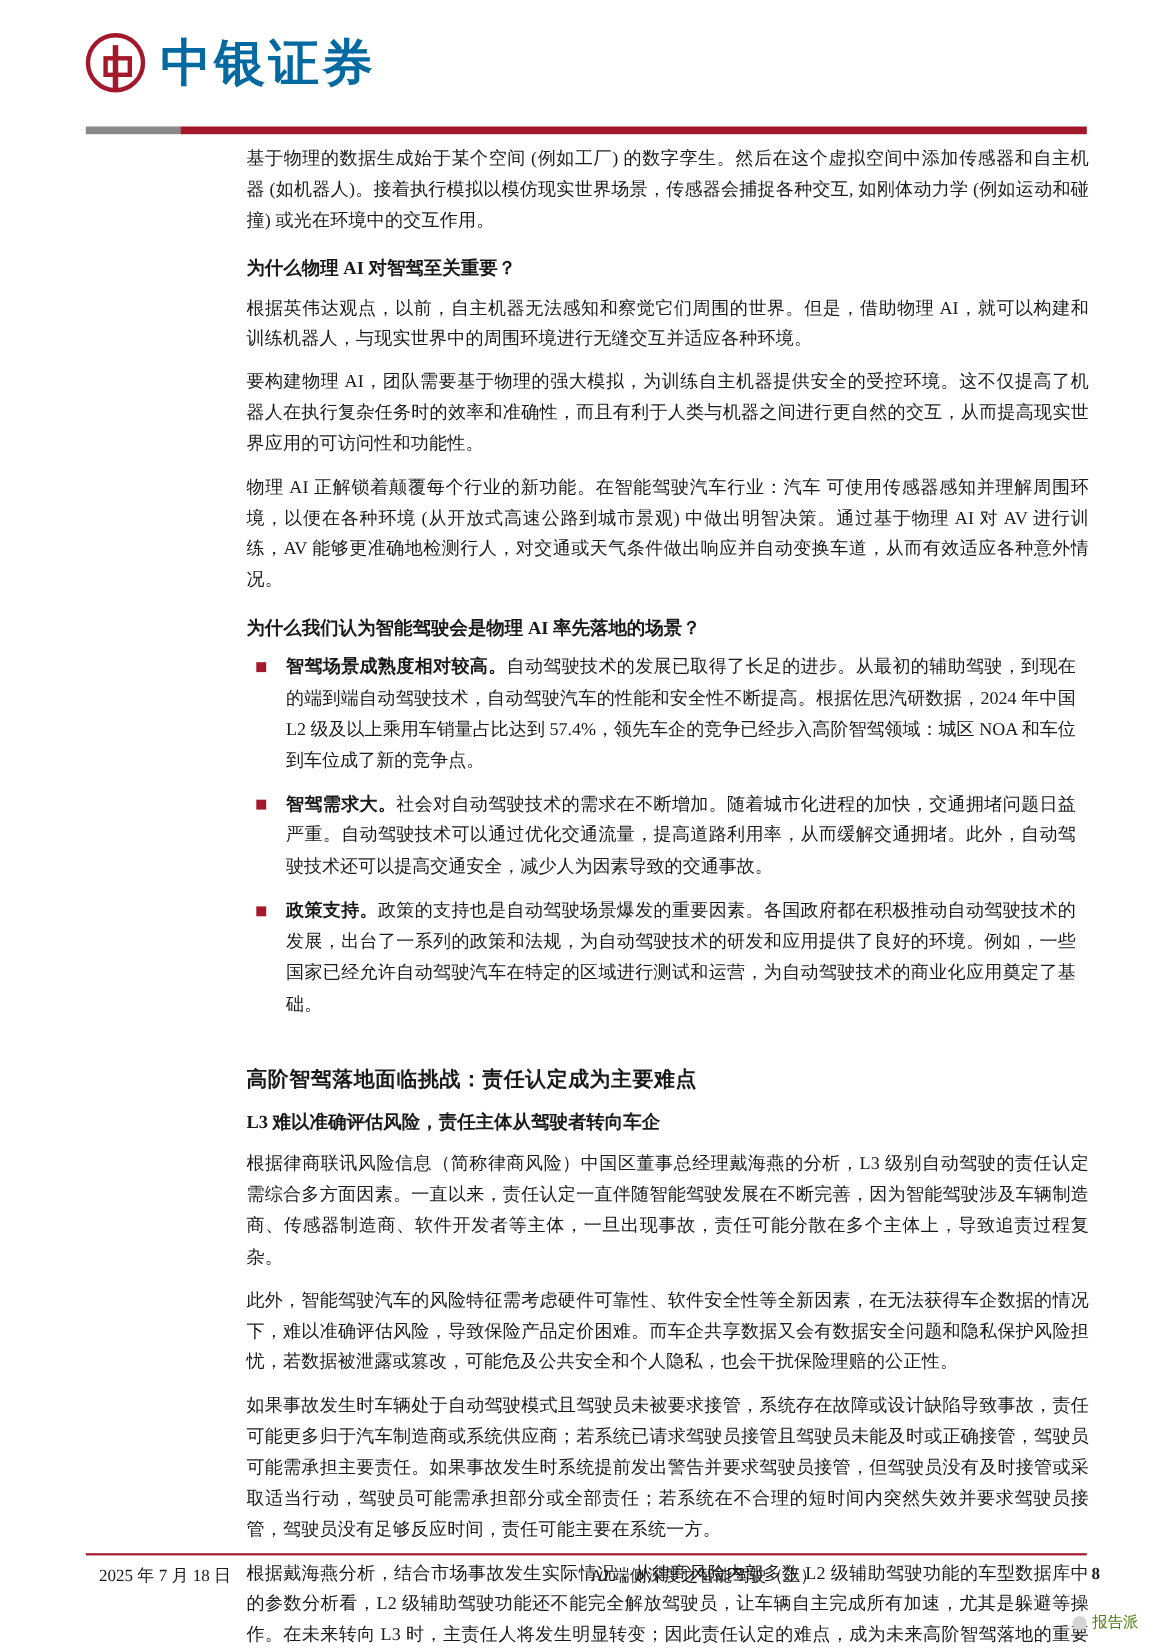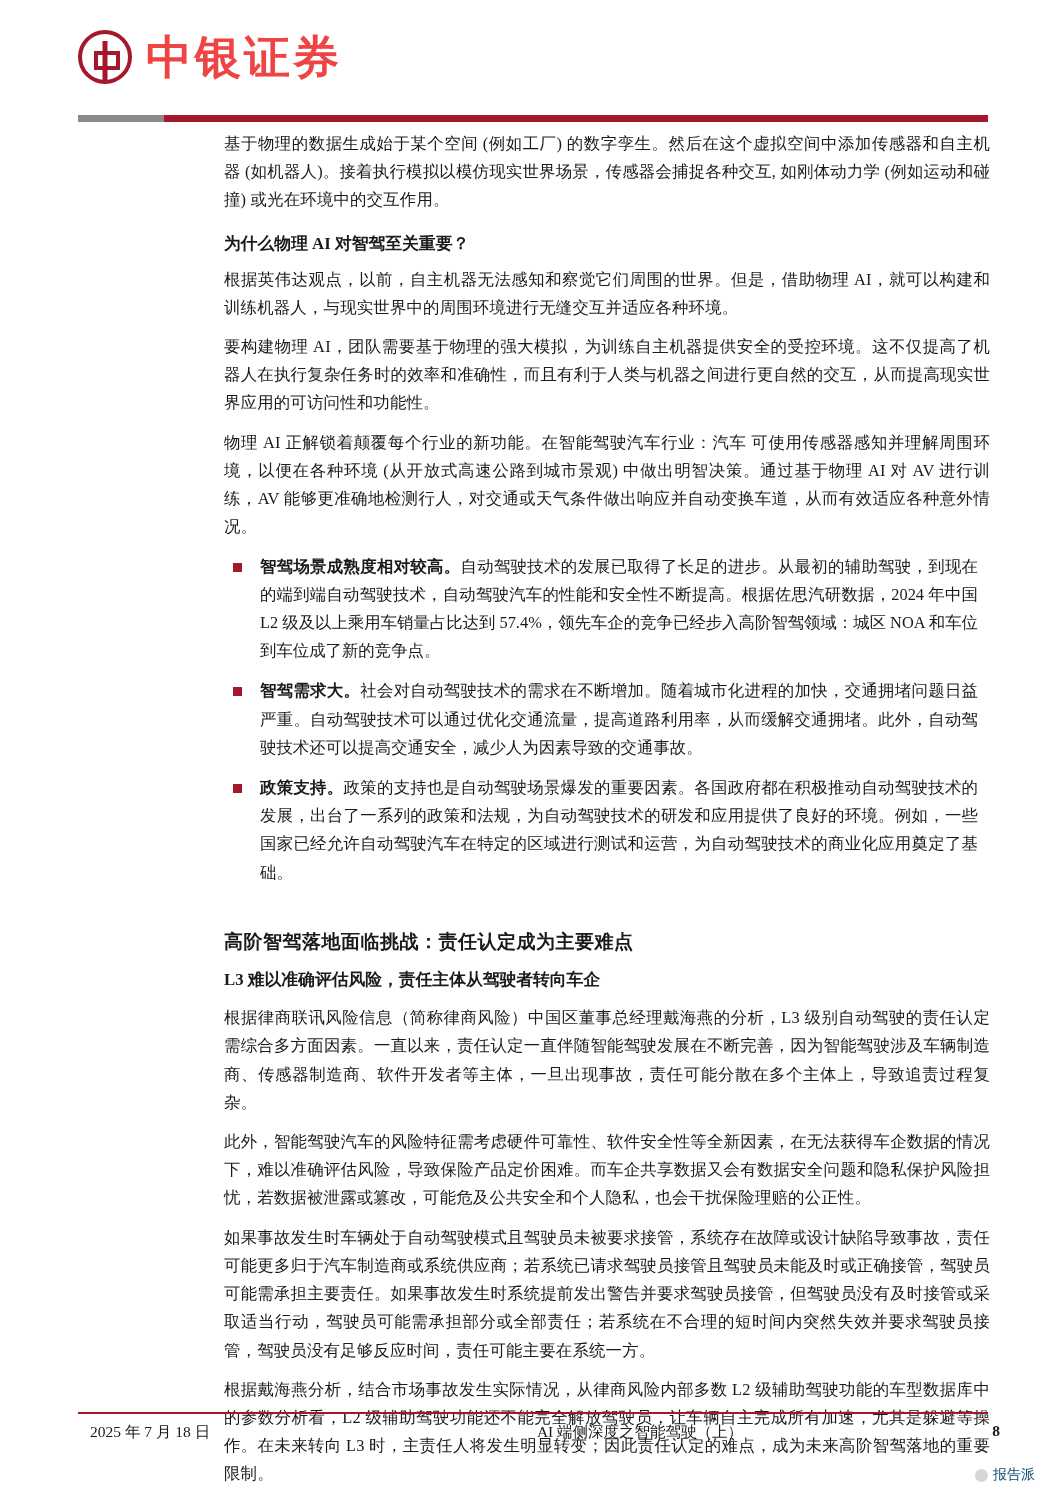--- a/index.html
+++ b/index.html
@@ -62,21 +62,21 @@
     width: 26px;
     height: 19px;
     border: 4px solid #a4182c;
     box-sizing: border-box;
   }
   .logo-text {
     font-family: "DejaVu Serif", "Liberation Serif", serif;
     font-size: 46px;
     font-weight: bold;
     letter-spacing: 3px;
-    color: #ef4444;
+    color: #0369a1;
     line-height: 1;
   }
   .rule-wrap {
     position: absolute;
     left: 78px;
     top: 115px;
     width: 910px;
     height: 7px;
     display: flex;
   }
@@ -169,21 +169,21 @@
   }
   .footer-date { width: 250px; }
   .footer-title { flex: 1; text-align: center; }
   .footer-page { width: 60px; text-align: right; font-weight: bold; }
 
   .watermark {
     position: absolute;
     right: 26px;
     bottom: 16px;
     font-size: 14px;
-    color: #0c4a6e;
+    color: #4d7c0f;
     font-family: "Liberation Sans", sans-serif;
     display: flex;
     align-items: center;
     gap: 5px;
   }
   .wm-dot {
     width: 13px;
     height: 13px;
     border-radius: 50%;
     background: #d6d6d6;
@@ -207,20 +207,21 @@
 
   <div class="content">
 
     <p>基于物理的数据生成始于某个空间 (例如工厂) 的数字孪生。然后在这个虚拟空间中添加传感器和自主机器 (如机器人)。接着执行模拟以模仿现实世界场景，传感器会捕捉各种交互, 如刚体动力学 (例如运动和碰撞) 或光在环境中的交互作用。</p>
 
     <div class="sec-head">为什么物理 AI 对智驾至关重要？</div>
     <p>根据英伟达观点，以前，自主机器无法感知和察觉它们周围的世界。但是，借助物理 AI，就可以构建和训练机器人，与现实世界中的周围环境进行无缝交互并适应各种环境。</p>
     <p>要构建物理 AI，团队需要基于物理的强大模拟，为训练自主机器提供安全的受控环境。这不仅提高了机器人在执行复杂任务时的效率和准确性，而且有利于人类与机器之间进行更自然的交互，从而提高现实世界应用的可访问性和功能性。</p>
     <p>物理 AI 正解锁着颠覆每个行业的新功能。在智能驾驶汽车行业：汽车 可使用传感器感知并理解周围环境，以便在各种环境 (从开放式高速公路到城市景观) 中做出明智决策。通过基于物理 AI 对 AV 进行训练，AV 能够更准确地检测行人，对交通或天气条件做出响应并自动变换车道，从而有效适应各种意外情况。</p>
 
+    <div class="sec-head">为什么我们认为智能驾驶会是物理 AI 率先落地的场景？</div>
     <ul class="bullets">
       <li>
         <span class="lead">智驾场景成熟度相对较高。</span><span>自动驾驶技术的发展已取得了长足的进步。从最初的辅助驾驶，到现在的端到端自动驾驶技术，自动驾驶汽车的性能和安全性不断提高。根据佐思汽研数据，2024 年中国 L2 级及以上乘用车销量占比达到 57.4%，领先车企的竞争已经步入高阶智驾领域：城区 NOA 和车位到车位成了新的竞争点。</span>
       </li>
       <li>
         <span class="lead">智驾需求大。</span><span>社会对自动驾驶技术的需求在不断增加。随着城市化进程的加快，交通拥堵问题日益严重。自动驾驶技术可以通过优化交通流量，提高道路利用率，从而缓解交通拥堵。此外，自动驾驶技术还可以提高交通安全，减少人为因素导致的交通事故。</span>
       </li>
       <li>
         <span class="lead">政策支持。</span><span>政策的支持也是自动驾驶场景爆发的重要因素。各国政府都在积极推动自动驾驶技术的发展，出台了一系列的政策和法规，为自动驾驶技术的研发和应用提供了良好的环境。例如，一些国家已经允许自动驾驶汽车在特定的区域进行测试和运营，为自动驾驶技术的商业化应用奠定了基础。</span>
       </li>

